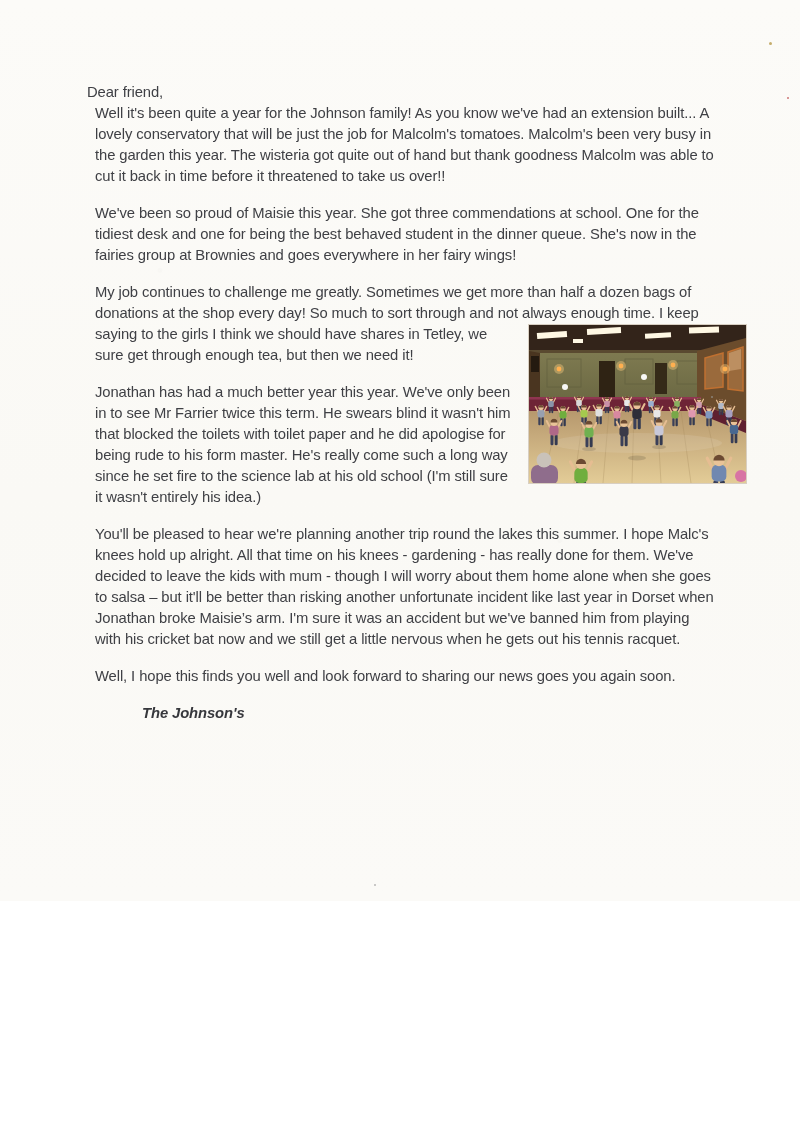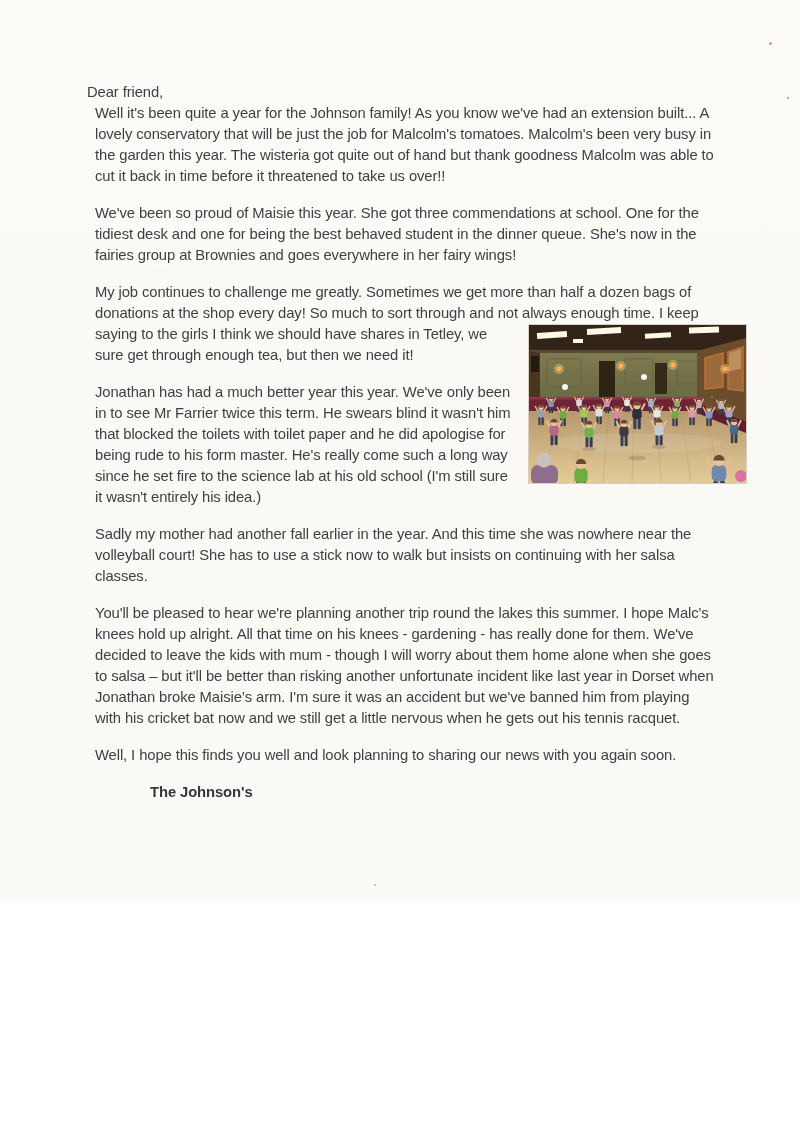--- a/index.html
+++ b/index.html
@@ -35,24 +35,25 @@
     height: 160px;
     margin: 0 -28px 8px 10px;
     box-sizing: border-box;
     border: 1px solid #d8cfc2;
     background: #efe9df;
   }
   .photo-float svg { display: block; }
   .closing-block { margin: 0; }
   .valediction { margin: 0; }
   .signature {
-    margin: 8px;
+    margin: 0;
     padding-left: 55px;
     font-weight: bold;
     color: #36373c;
+    font-style: italic;
   }
   .speck { position: absolute; border-radius: 50%; }
   .speck-1 { left: 769px; top: 42px;  width: 3px; height: 3px; background: #b89a4a; opacity: .8; }
   .speck-2 { left: 787px; top: 97px;  width: 2px; height: 2px; background: #c25555; opacity: .8; }
   .speck-3 { left: 711px; top: 396px; width: 2px; height: 2px; background: #9a9a9a; opacity: .7; }
   .speck-4 { left: 374px; top: 884px; width: 2px; height: 2px; background: #8a8a8a; opacity: .6; }
   .speck-5 { left: 149px; top: 1036px; width: 2px; height: 2px; background: #aaaaa2; opacity: .6; }
 </style>
 </head>
 <body>
@@ -184,25 +185,24 @@
           <circle cx="212" cy="151" r="6" fill="#d874a4"></circle>
           <ellipse cx="108" cy="133" rx="9" ry="2.5" fill="#000000" opacity="0.13"></ellipse>
           <ellipse cx="60" cy="124" rx="7" ry="2" fill="#000000" opacity="0.12"></ellipse>
           <ellipse cx="130" cy="122" rx="7" ry="2" fill="#000000" opacity="0.12"></ellipse>
         </svg>
       </span>
       <span>keep saying to the girls I think we should have shares in Tetley, we sure get through enough tea, but then we need it!</span></p>
 
     <p class="para"><span>Jonathan has had a much better year this year. We've only been in to see Mr Farrier twice this term. He swears blind it wasn't him that blocked the toilets with toilet paper and he did apologise for being rude to his form master. He's really come such a long way since he set fire to the science lab at his old school (I'm still sure it wasn't entirely his idea.)</span></p>
 
-    <p class="para"><span>Sadly my mother had another fall earlier in the year. And this time she was nowhere near the volleyball court! She has to use a stick now to walk but insists on continuing with her salsa classes.</span></p>
 
     <p class="para"><span>You'll be pleased to hear we're planning another trip round the lakes this summer. I hope Malc's knees hold up alright. All that time on his knees - gardening - has really done for them. We've decided to leave the kids with mum - though I will worry about them home alone when she goes to salsa – but it'll be better than risking another unfortunate incident like last year in Dorset when Jonathan broke Maisie’s arm. I'm sure it was an accident but we've banned him from playing with his cricket bat now and we still get a little nervous when he gets out his tennis racquet.</span></p>
 
-    <p class="para"><span>Well, I hope this finds you well and look planning to sharing our news with you again soon.</span></p>
+    <p class="para"><span>Well, I hope this finds you well and look forward to sharing our news goes you again soon.</span></p>
 
     <div class="closing-block">
       <p class="signature">The Johnson's</p>
     </div>
 
   </div>
 
   <div class="speck speck-1"></div>
   <div class="speck speck-2"></div>
   <div class="speck speck-3"></div>

